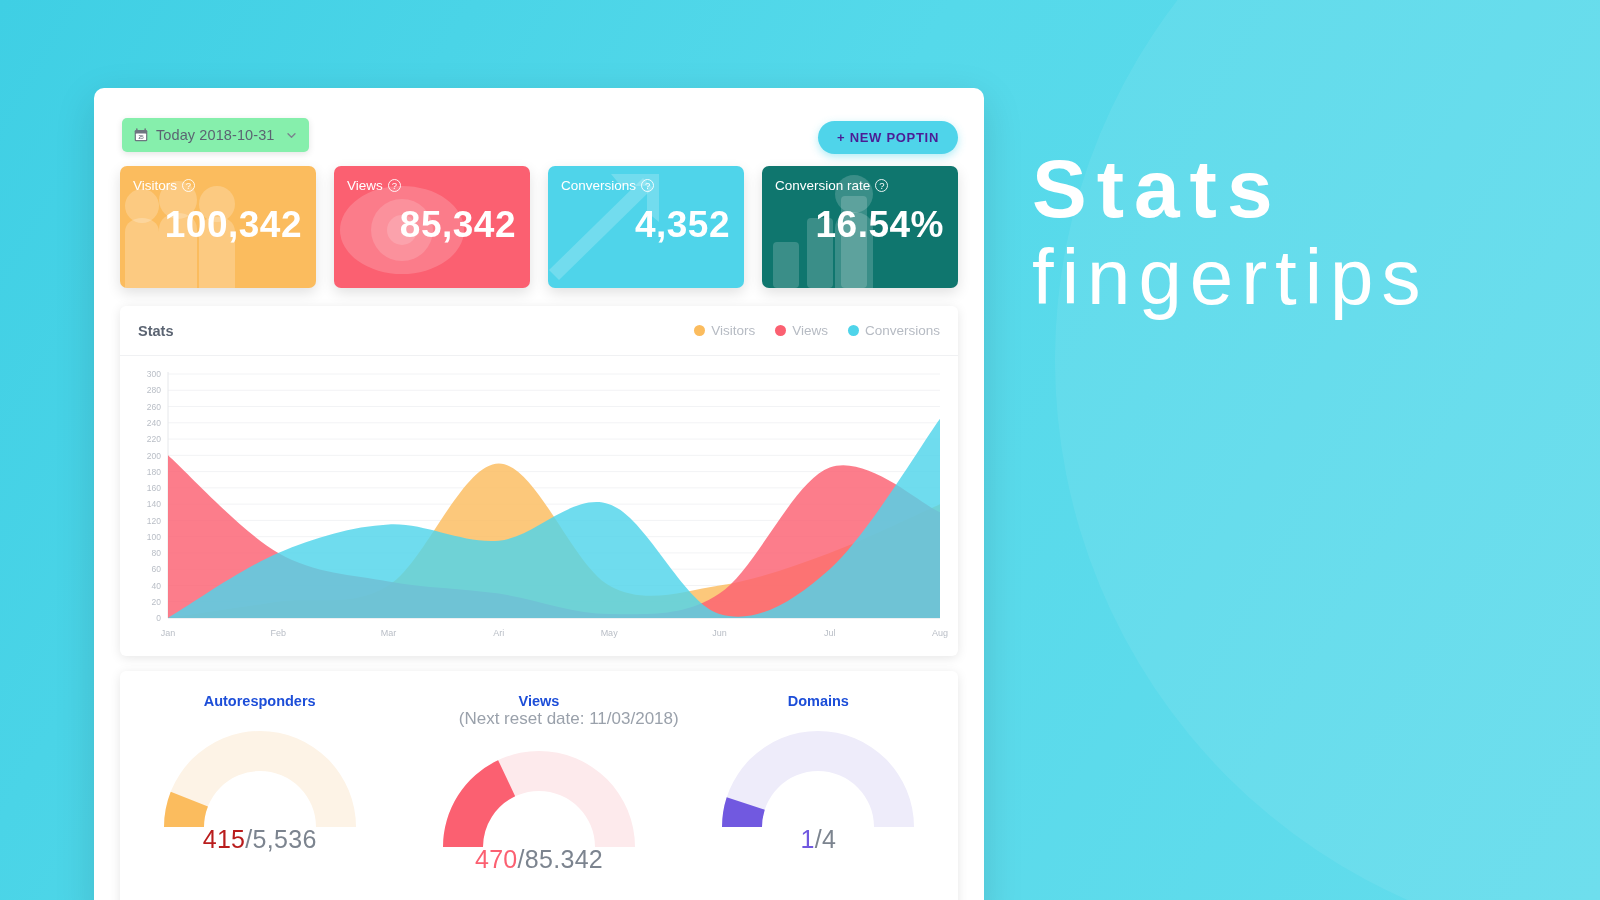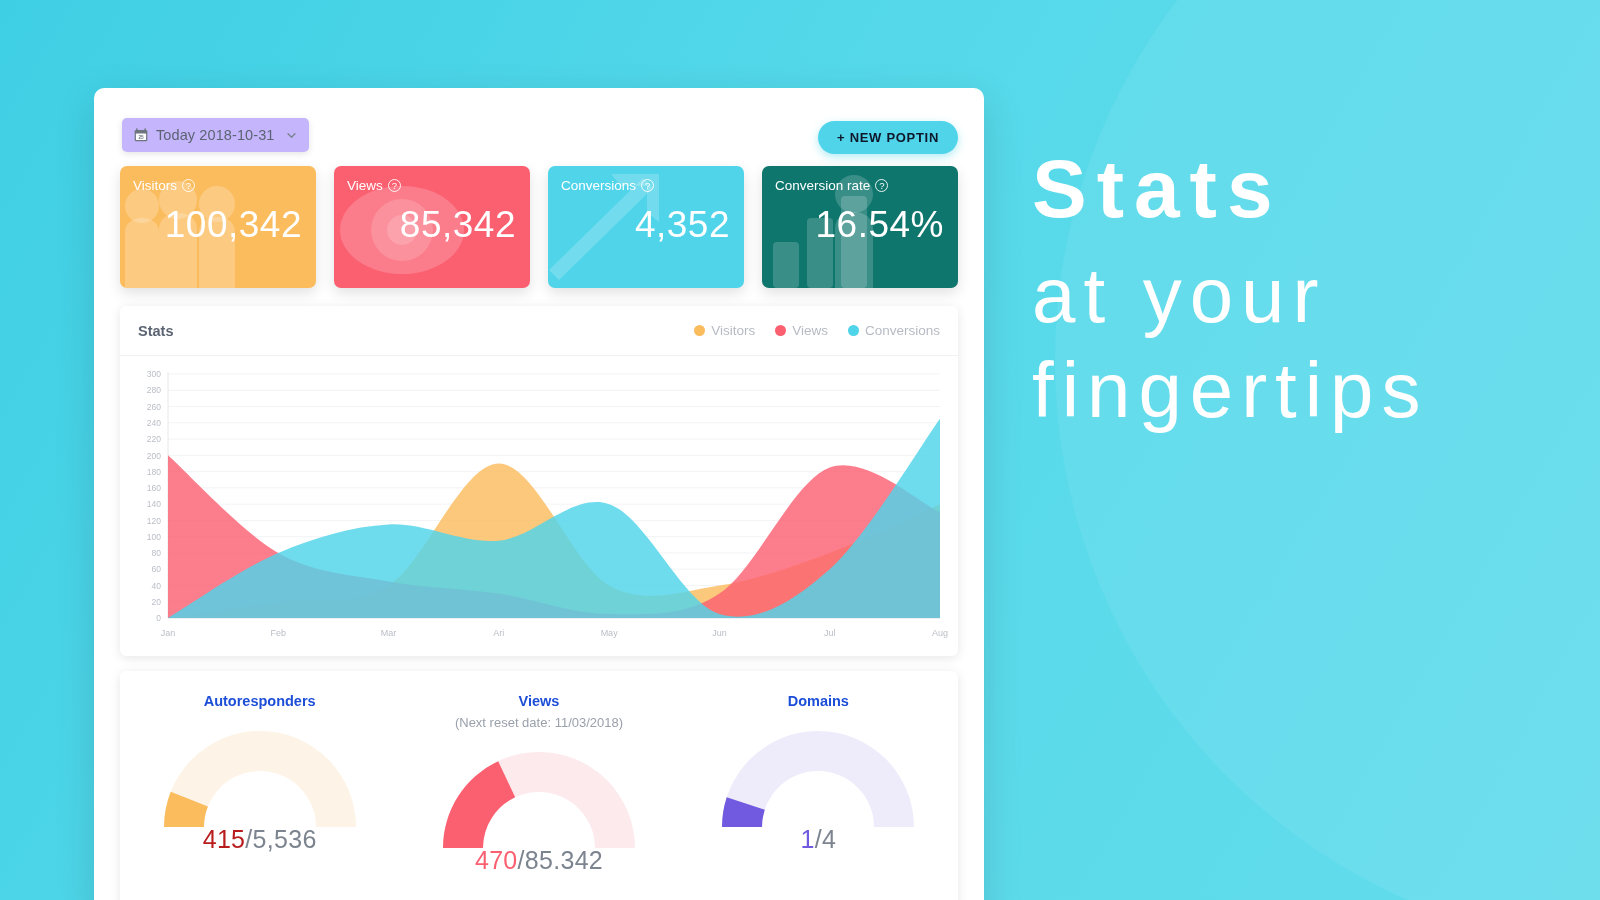--- a/index.html
+++ b/index.html
@@ -62,41 +62,41 @@
     position: relative;
     height: 74px;
   }
   #date-picker {
     position: absolute;
     left: 28px; top: 30px;
     height: 34px;
     display: flex; align-items: center;
     gap: 8px;
     padding: 0 12px 0 12px;
-    background: #c4b5fd;
+    background: #86efac;
     border-radius: 5px;
     box-shadow: 0 2px 7px rgba(0,0,0,0.11);
     cursor: pointer;
   }
   #date-picker .label {
     font-size: 14.5px;
     color: #5b6472;
     letter-spacing: 0.1px;
   }
   .cal-icon { width: 14px; height: 14px; display:block; }
   .chev { width: 11px; height: 11px; display:block; margin-left: 3px; }
 
   #new-poptin {
     position: absolute;
     right: 26px; top: 33px;
     height: 33px;
     padding: 0 19px;
     display: flex; align-items: center;
     background: #4fd4ea;
-    color: #0f172a;
+    color: #4c1d95;
     font-size: 13px;
     font-weight: bold;
     letter-spacing: 0.7px;
     border: none;
     border-radius: 17px;
     cursor: pointer;
     box-shadow: 0 3px 9px rgba(79,212,234,0.45);
     font-family: "Liberation Sans", sans-serif;
   }
 
@@ -133,21 +133,21 @@
     text-align: center;
     color: #ffffff;
     display: inline-block;
   }
   .stat-card .card-value {
     position: absolute;
     left: 0; right: 14px; top: 38px;
     text-align: right;
     color: #ffffff;
     font-size: 37px;
-    font-weight: 400;
+    font-weight: 700;
     letter-spacing: 0.5px;
     z-index: 3;
   }
   .stat-card .card-bg {
     position: absolute;
     inset: 0;
     z-index: 1;
   }
   .c-visitors { background: #fbbc5e; }
   .c-views    { background: #fb6071; }
@@ -209,23 +209,24 @@
   .gauge-col {
     flex: 1;
     text-align: center;
   }
   .gauge-title {
     font-size: 14.5px;
     font-weight: bold;
     color: #1d4ed8;
   }
   .gauge-sub {
-    font-size: 13px;
+    font-size: 17px;
     color: #9aa1ab;
-    margin-top: 6px;
+    margin-top: 0;
+    text-align: right;
   }
   .gauge-wrap { margin-top: 14px; }
   .gauge-svg { display: block; margin: 0 auto; }
   .gauge-value {
     font-size: 25px;
     font-weight: 300;
     color: #7c848f;
     margin-top: -6px;
     letter-spacing: 0.3px;
   }
@@ -234,21 +235,20 @@
   .v-purple { color: #7159e0; }
 </style>
 </head>
 <body>
 
 <div id="bg-gradient"></div>
 <div id="bg-circle"></div>
 
 <div id="hero">
   <div class="line1">Stats</div>
-  <div class="line2">at your</div>
   <div class="line3">fingertips</div>
 </div>
 
 <div id="dashboard">
 
   <div class="topbar">
     <div id="date-picker">
       <span>
         <svg class="cal-icon" viewBox="0 0 16 16">
           <rect x="0.8" y="2.2" width="14.4" height="13" rx="1.6" fill="#6d757f"></rect>

